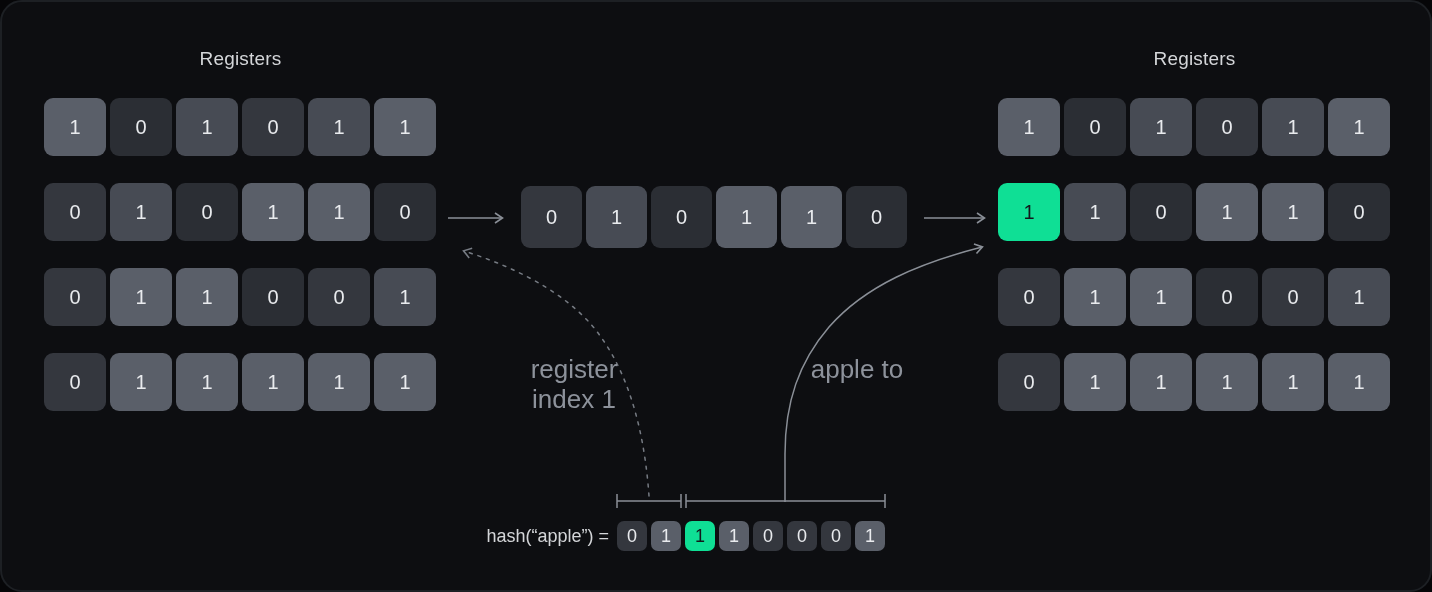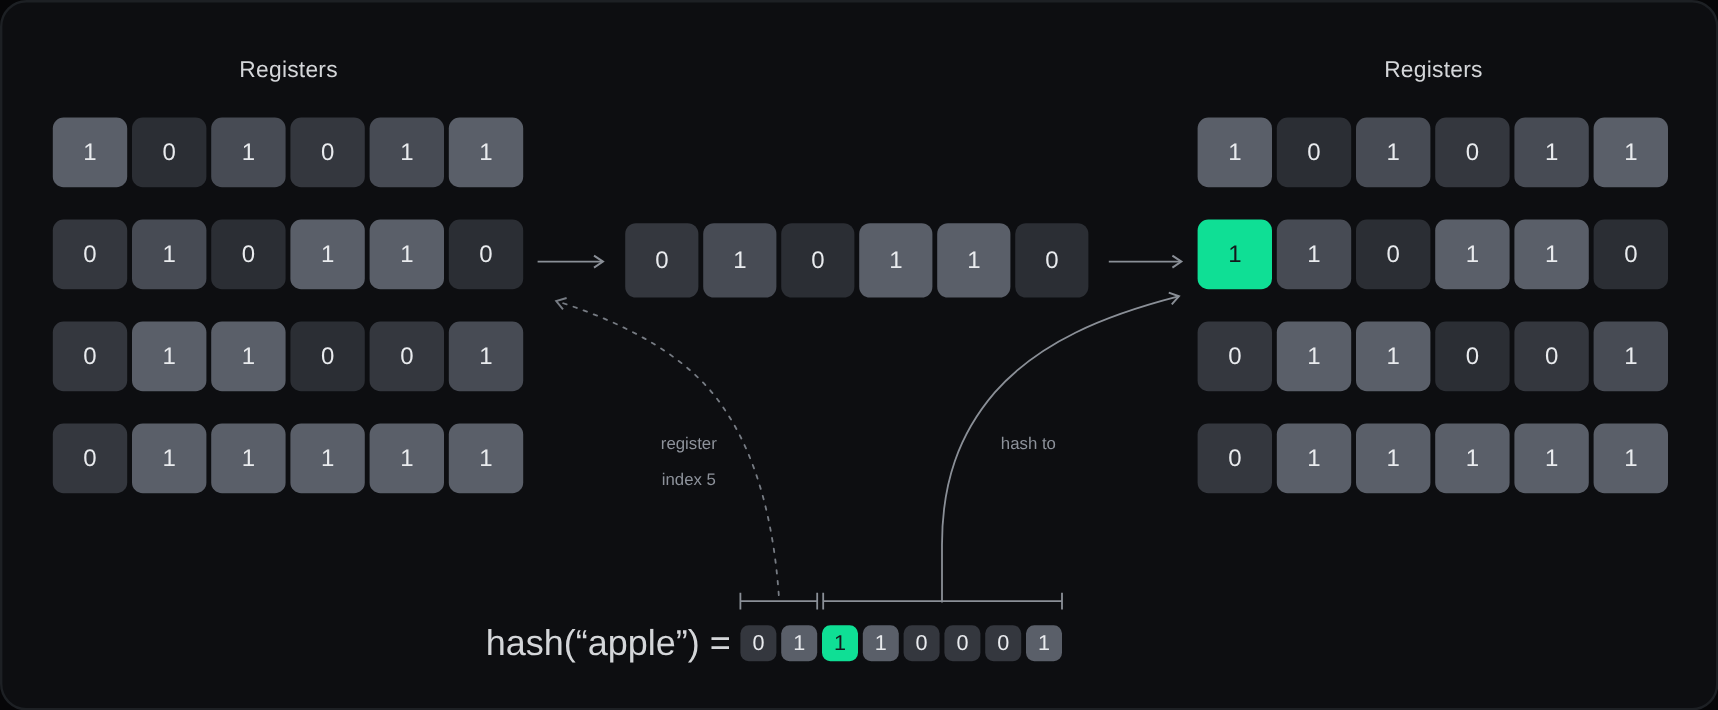--- a/index.html
+++ b/index.html
@@ -31,27 +31,27 @@
   .t2{background:var(--tone2,#474b54);}
   .t3{background:var(--tone3,#5a5f69);}
   .green{background:var(--accent-green,#0fdf95);color:var(--green-cell-text,#14171b);}
   .overlay{position:absolute;left:0;top:0;pointer-events:none;}
   .solid-stroke{stroke:var(--line-gray,#8a8f97);stroke-width:1.5;fill:none;}
   .dashed-stroke{stroke:var(--dashed-gray,#767b83);stroke-width:1.5;fill:none;stroke-dasharray:3 6;stroke-linecap:round;}
   .marker-head{stroke:var(--line-gray,#8a8f97);stroke-width:1.6;fill:none;}
   .marker-head-dim{stroke:var(--dashed-gray,#767b83);stroke-width:1.6;fill:none;}
   .ann{
     position:absolute;top:352px;width:180px;text-align:center;
-    font-size:14px;line-height:30px;color:var(--label-gray,#8d929b);
+    font-size:26px;line-height:30px;color:var(--label-gray,#8d929b);
   }
   .ann-left{left:482px;}
   .ann-right{left:765px;}
   .hash-label{
     position:absolute;left:395px;top:520px;width:212px;height:30px;line-height:29px;
-    text-align:right;font-size:30px;color:var(--title-gray,#d4d6d9);
+    text-align:right;font-size:18px;color:var(--title-gray,#d4d6d9);
   }
 </style>
 </head>
 <body>
 
 <div class="panel">
 
   <div class="title title-left">Registers</div>
   <div class="title title-right">Registers</div>
 
@@ -136,24 +136,24 @@
     <g class="solid-stroke">
       <path d="M615 492 L615 506 M615 499 L679 499 M679 492 L679 506"></path>
     </g>
     <g class="solid-stroke">
       <path d="M684 492 L684 506 M684 499 L883 499 M883 492 L883 506"></path>
     </g>
   </svg>
 
   <div class="ann ann-left">
     <div>register</div>
-    <div>index 5</div>
+    <div>index 1</div>
   </div>
   <div class="ann ann-right">
-    <div>hash to</div>
+    <div>apple to</div>
   </div>
 
   <div class="hash-label">hash(“apple”) =</div>
   <div class="grid hash-row">
       <div class="cell t1">0</div>
       <div class="cell t3">1</div>
       <div class="cell green">1</div>
       <div class="cell t3">1</div>
       <div class="cell t1">0</div>
       <div class="cell t1">0</div>

